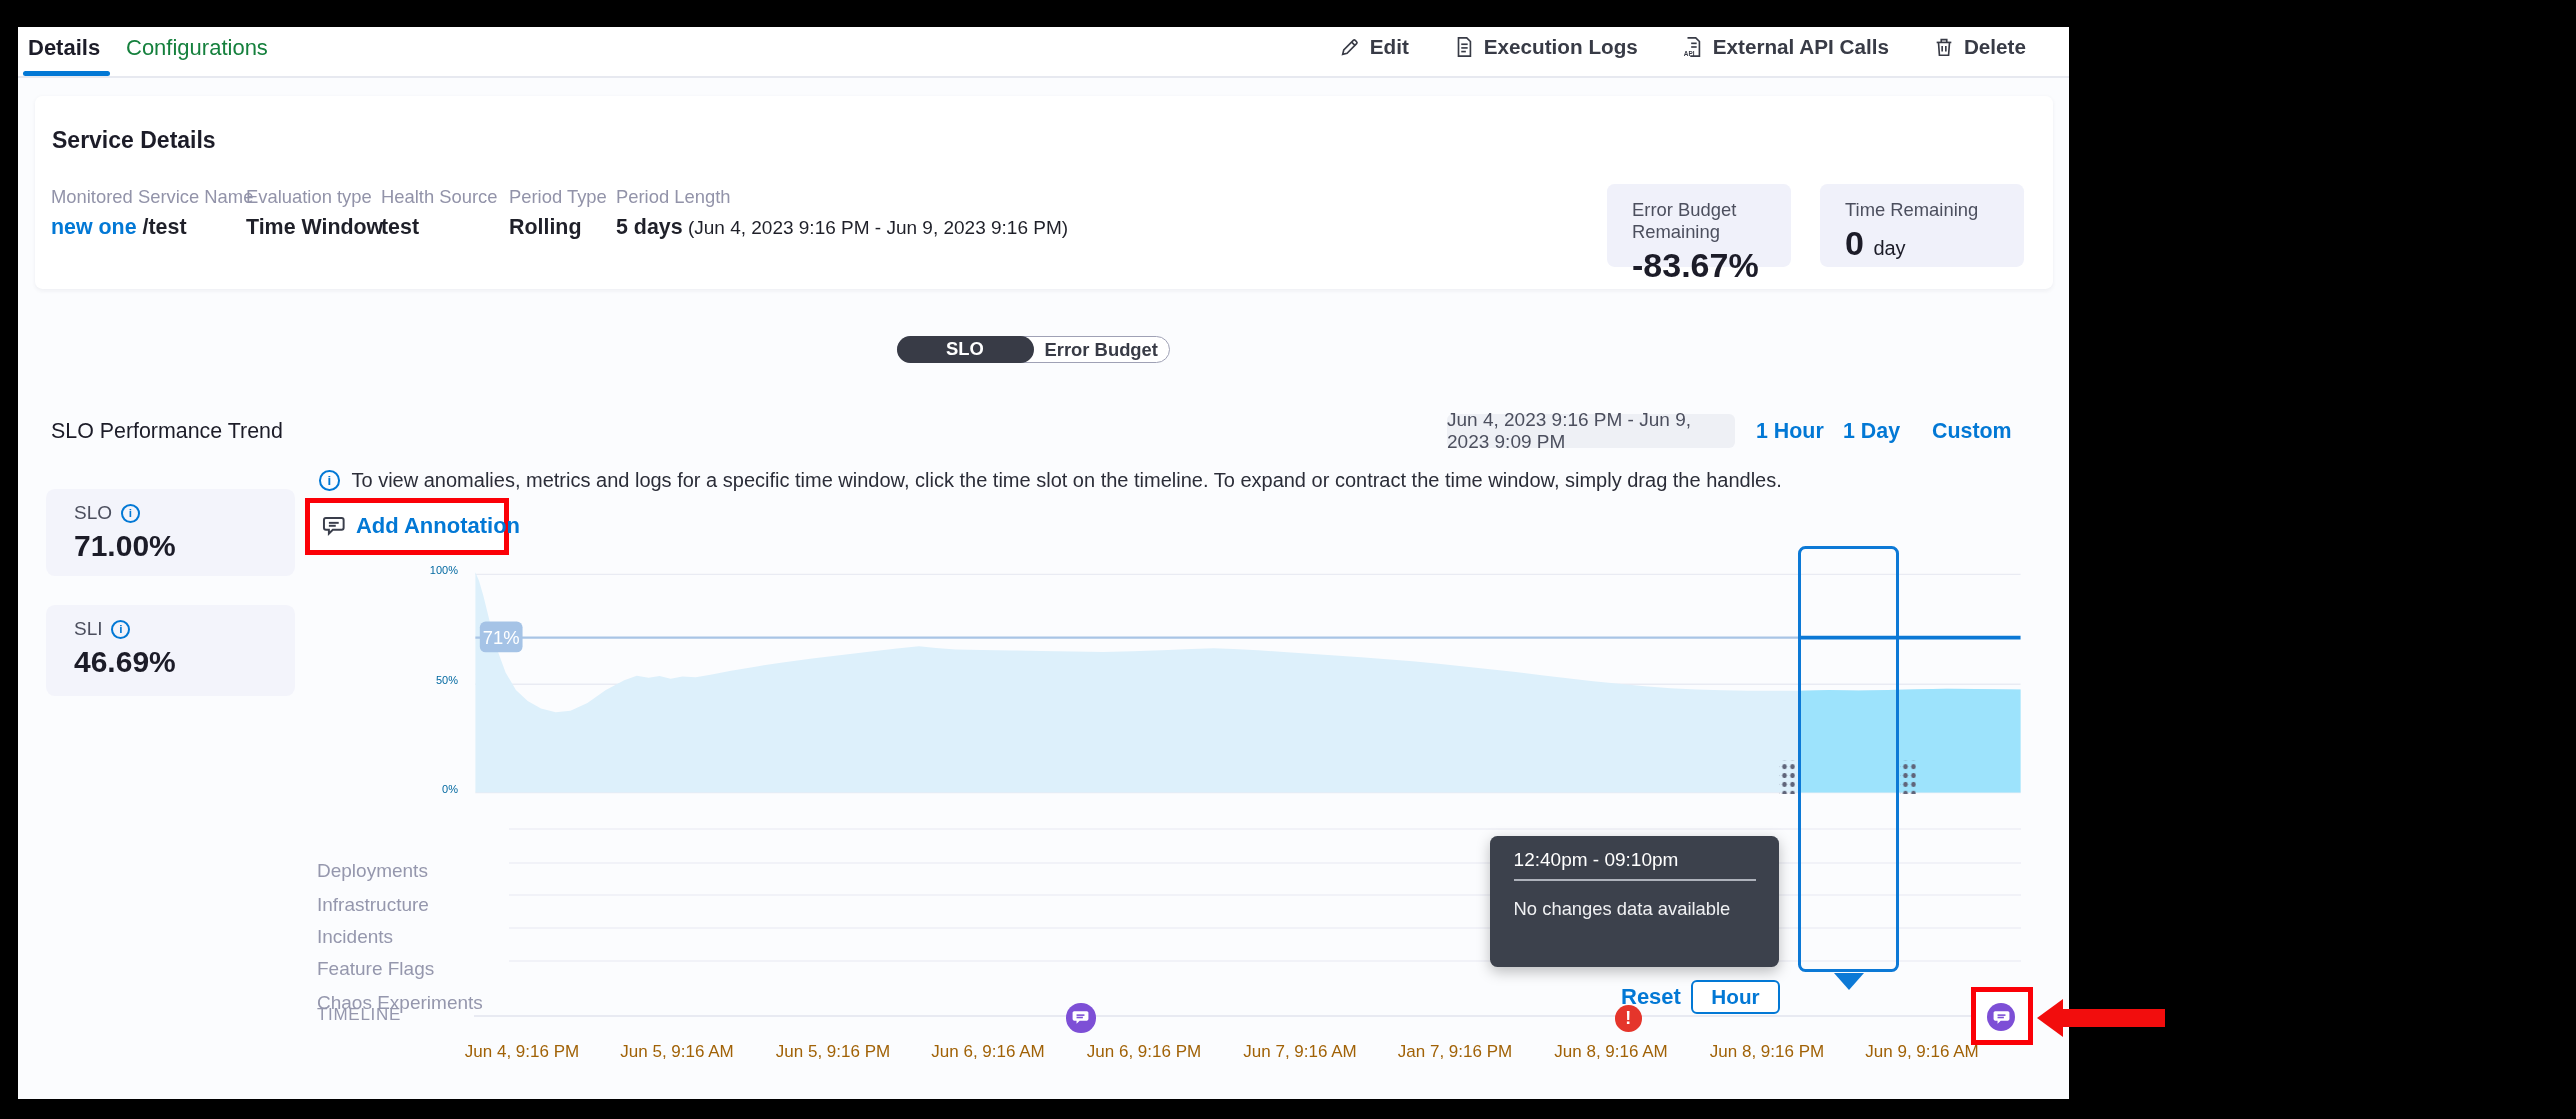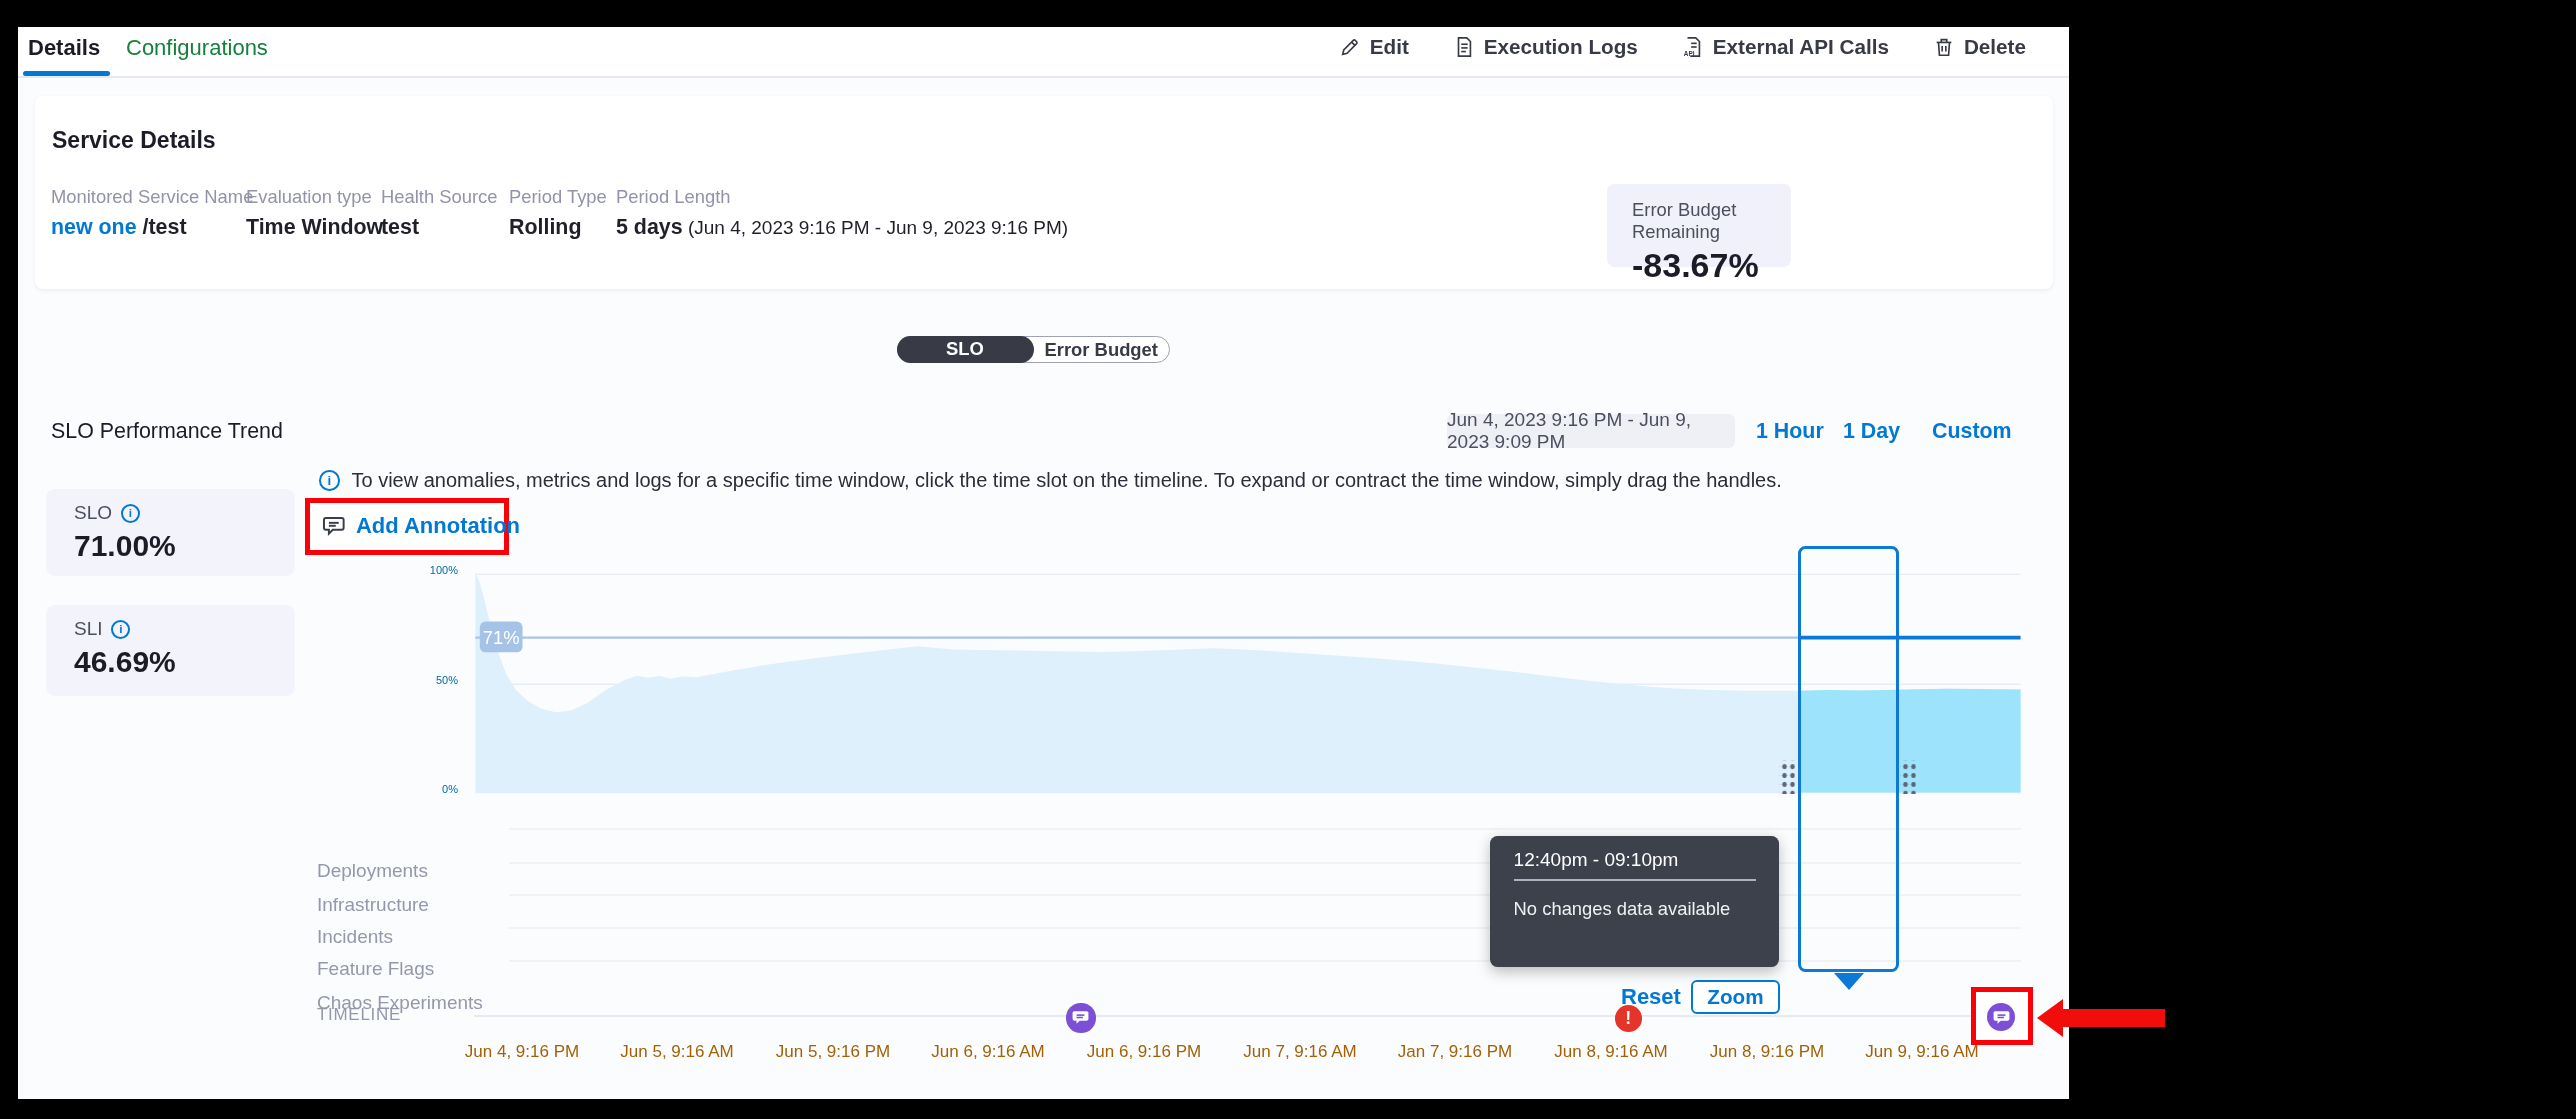--- a/index.html
+++ b/index.html
@@ -158,20 +158,24 @@
       </div>
       <div class="sfield" style="left: 616px;">
         <div class="flabel">Period Length</div>
         <div class="fvalue">5 days<span class="plain"> (Jun 4, 2023 9:16 PM - Jun 9, 2023 9:16 PM)</span></div>
       </div>
     </div>
 
   <div class="stat-card" style="left:1607px;width:184px;">
     <div class="stat-label">Error Budget Remaining</div>
     <div class="stat-value">-83.67%</div>
+  </div>
+  <div class="stat-card" style="left:1820px;width:204px;">
+    <div class="stat-label">Time Remaining</div>
+    <div class="stat-value"><span>0</span> <span class="stat-unit">day</span></div>
   </div>
 
   <div class="abs" id="view-toggle">
     <div id="toggle-slo">SLO</div>
     <div id="toggle-eb">Error Budget</div>
   </div>
 
   <div class="abs" id="trend-title">SLO Performance Trend</div>
   <div class="abs" id="date-pill">Jun 4, 2023 9:16 PM - Jun 9, 2023 9:09 PM</div>
   <div class="range-link" style="left:1756px;">1 Hour</div>
@@ -262,21 +266,21 @@
   <div class="drag-handle" style="left:1779px;top:760px;"></div>
   <div class="drag-handle" style="left:1900px;top:760px;"></div>
 
   <div class="abs" id="tooltip">
     <div id="tooltip-title">12:40pm - 09:10pm</div>
     <div id="tooltip-divider"></div>
     <div id="tooltip-body">No changes data available</div>
   </div>
 
   <div class="abs" id="reset-link">Reset</div>
-  <div class="abs" id="zoom-btn">Zoom</div>
+  <div class="abs" id="zoom-btn">Hour</div>
 
   <div class="marker" style="left:1066px;top:1003px;">
     <svg viewBox="0 0 24 24">
         <path d="M4 4h16c1.1 0 2 .9 2 2v8c0 1.1-.9 2-2 2h-9l-4 4v-4H4c-1.1 0-2-.9-2-2V6c0-1.1.9-2 2-2z" fill="#fff"></path>
         <line x1="7" y1="9" x2="17" y2="9" stroke="#7d4fd6" stroke-width="2"></line>
         <line x1="7" y1="12" x2="15" y2="12" stroke="#7d4fd6" stroke-width="2"></line>
       </svg>
   </div>
   <div class="abs" id="error-marker">!</div>
 

